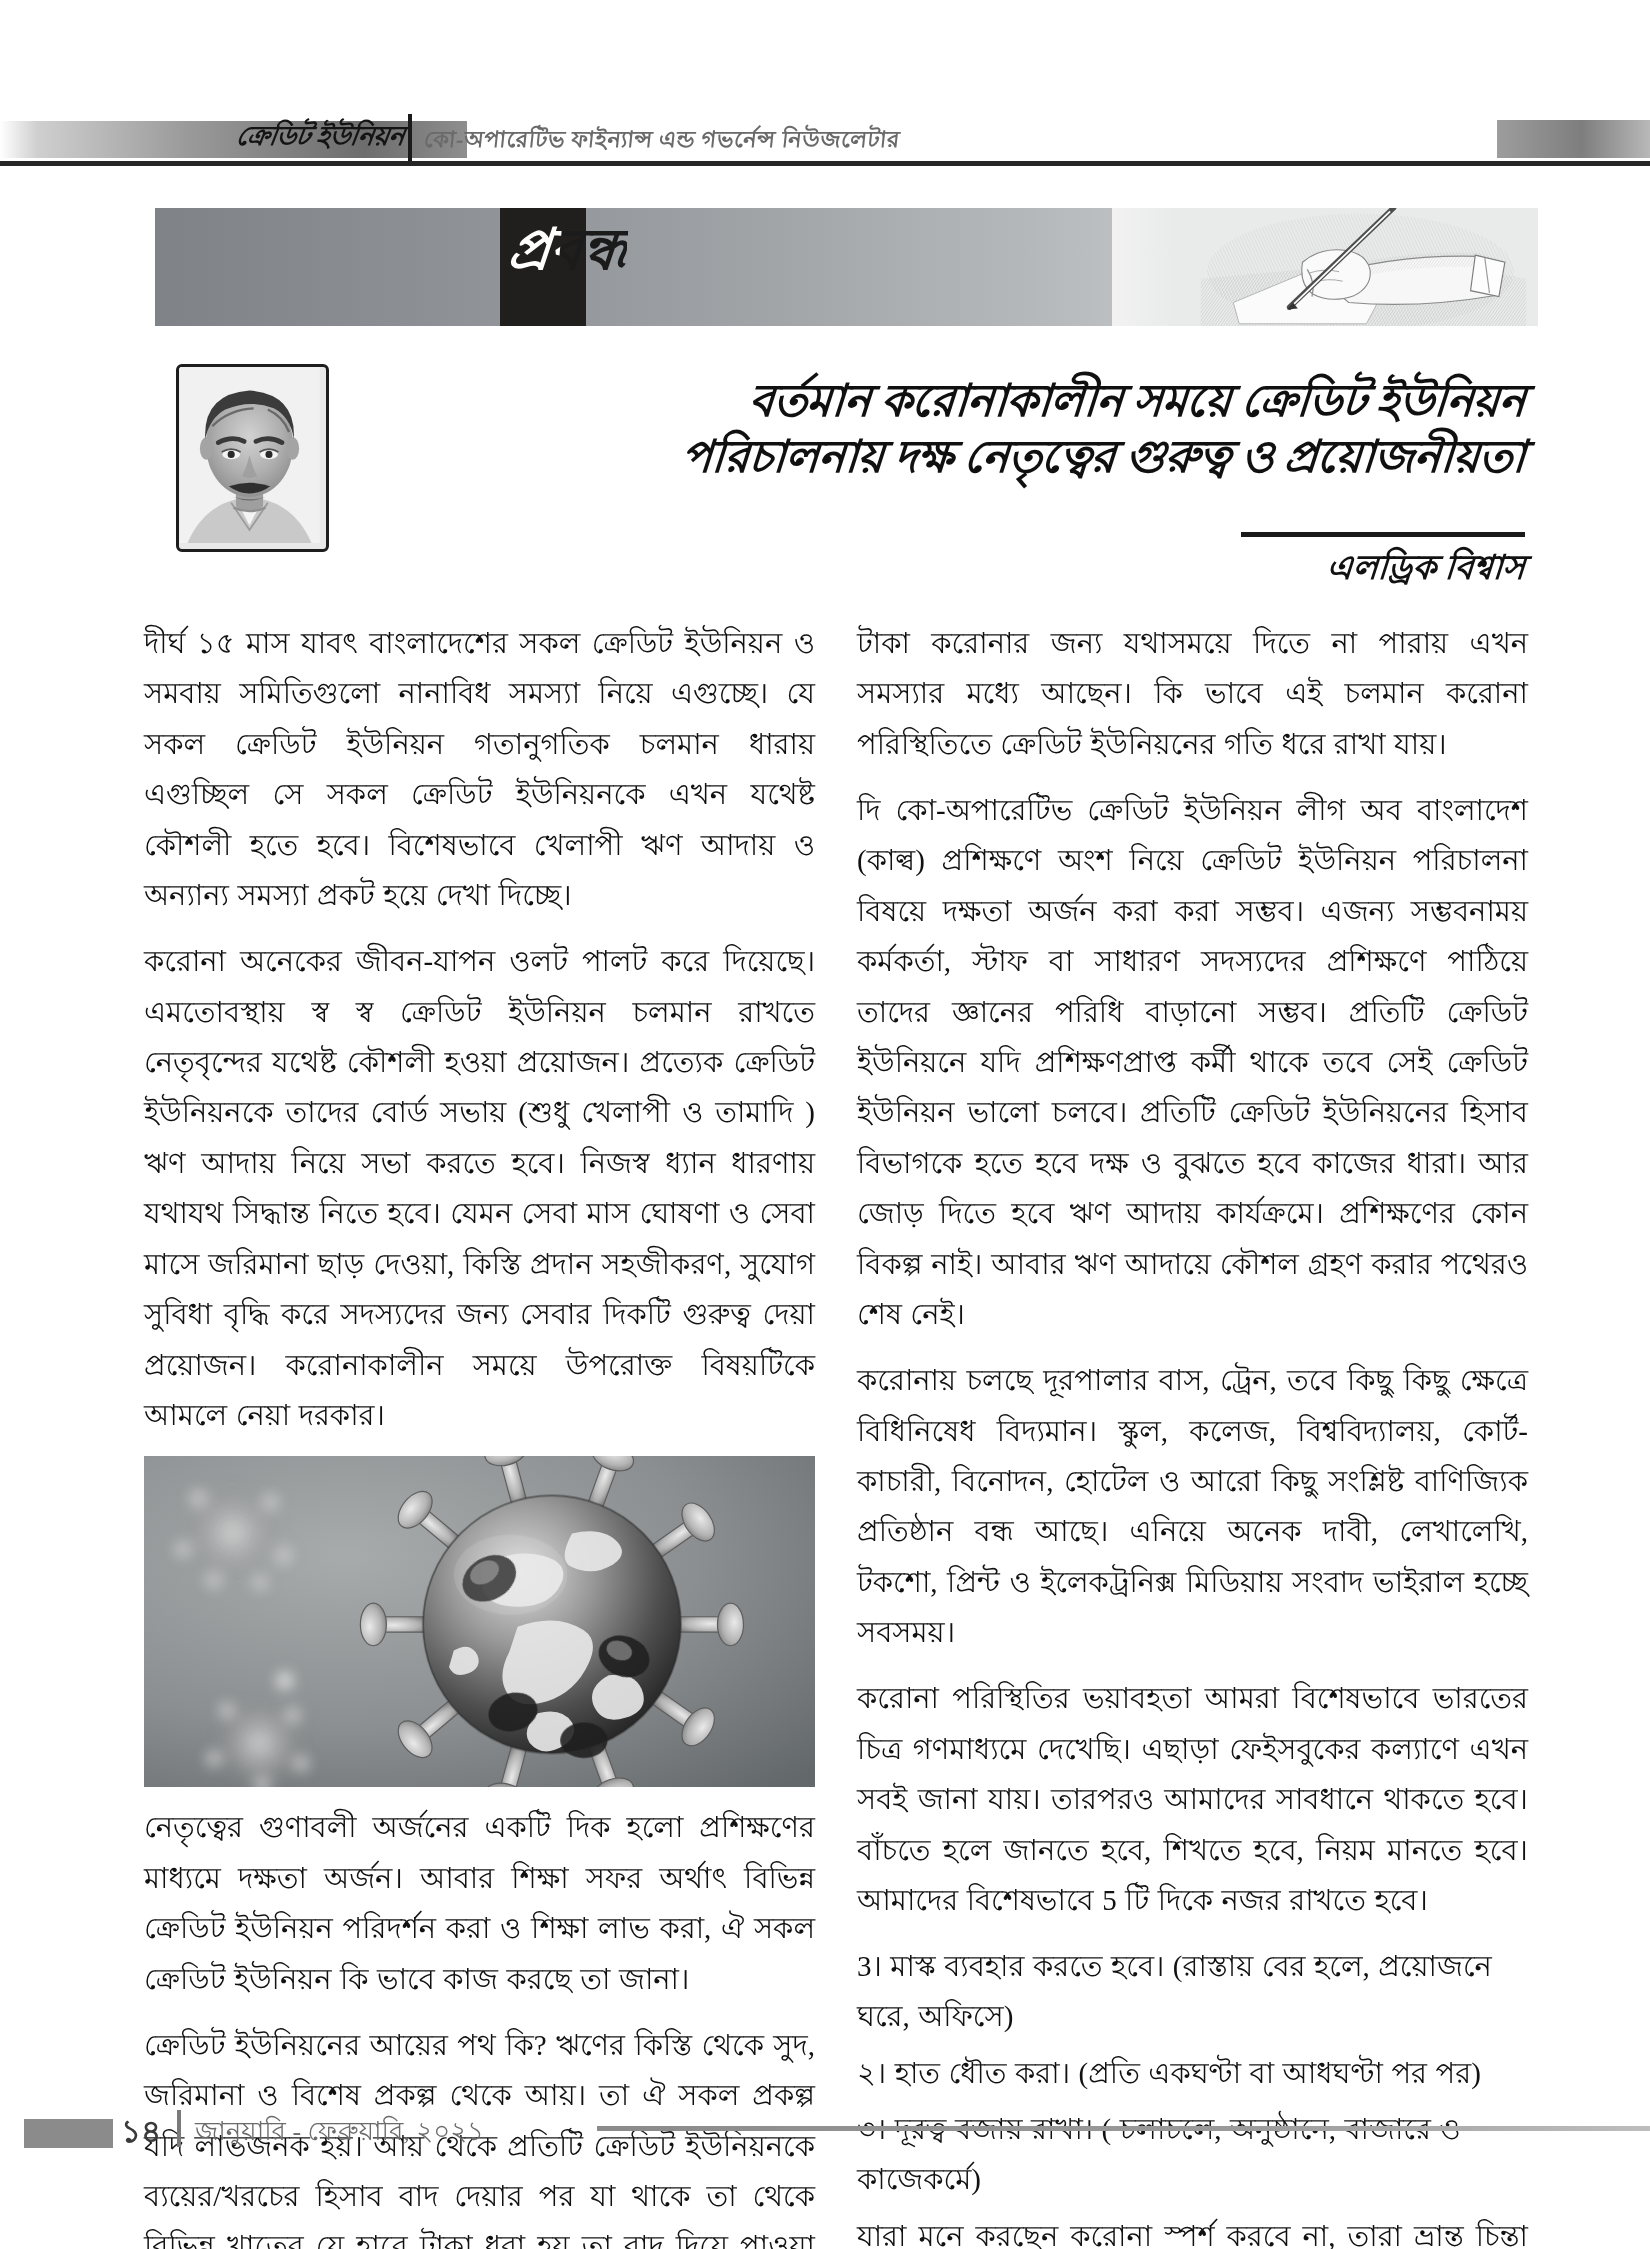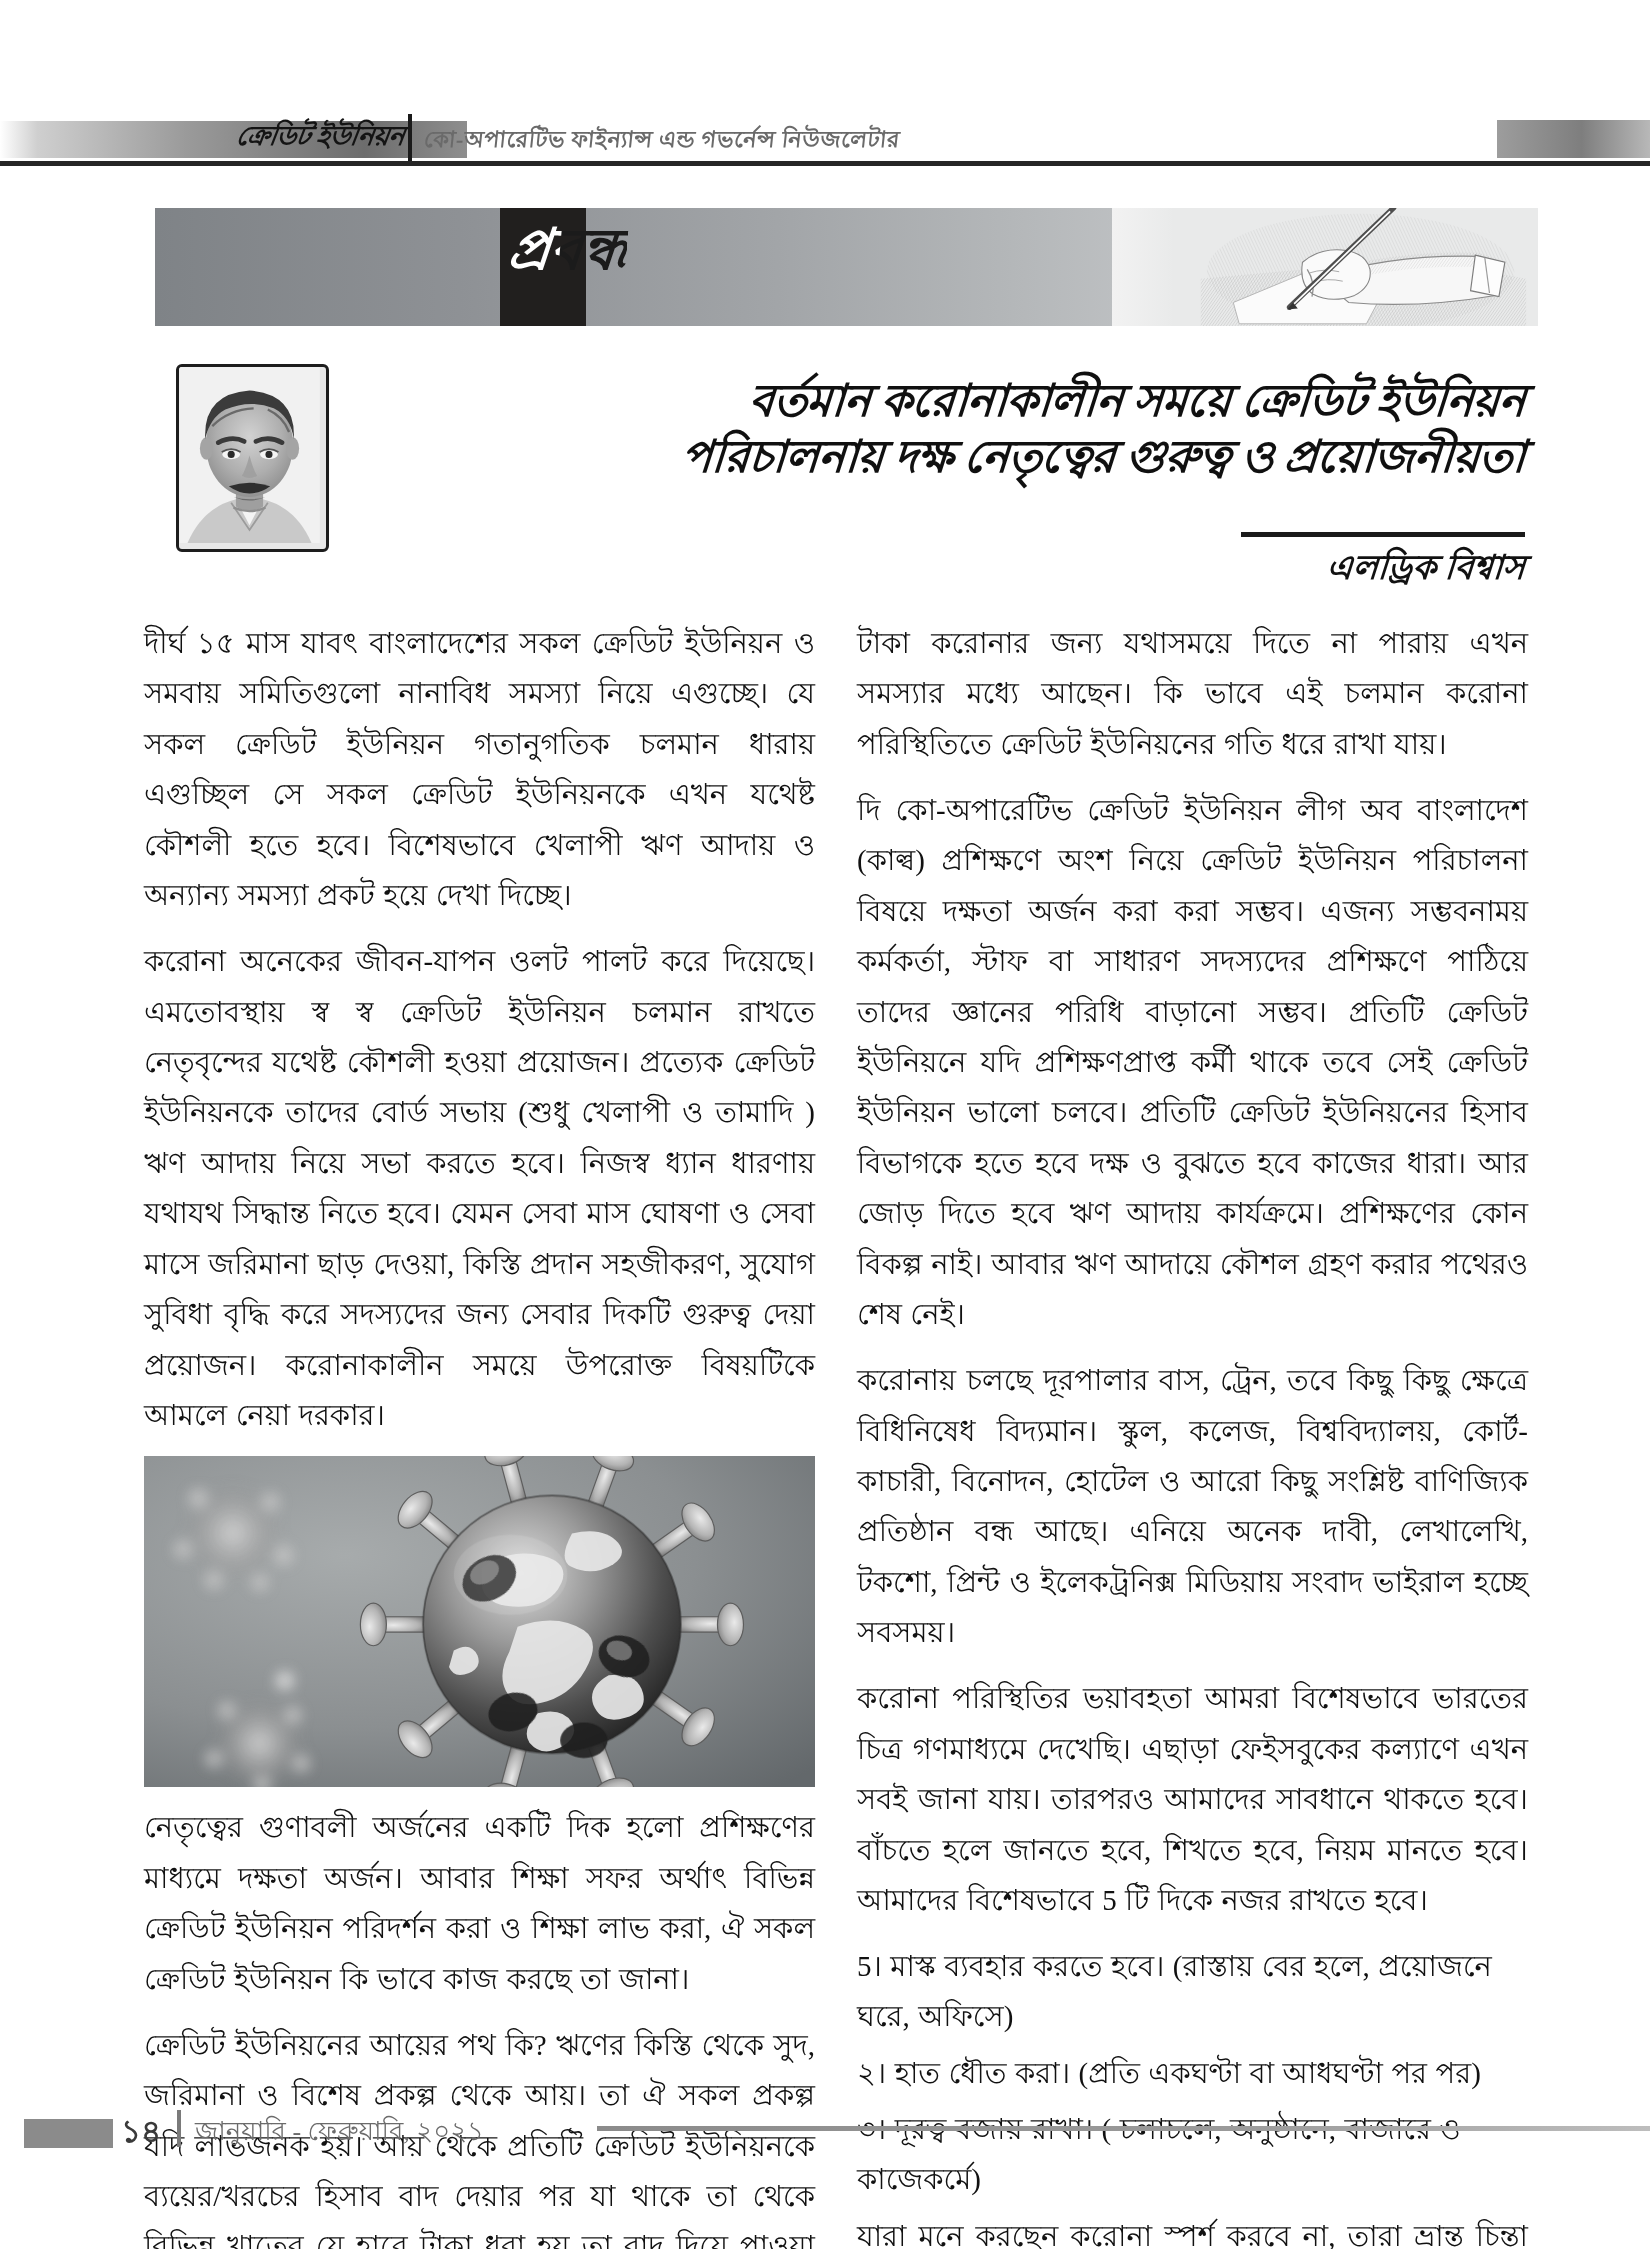--- a/index.html
+++ b/index.html
@@ -429,21 +429,21 @@
     <p>নেতৃত্বের গুণাবলী অর্জনের একটি দিক হলো প্রশিক্ষণের মাধ্যমে দক্ষতা অর্জন। আবার শিক্ষা সফর অর্থাৎ বিভিন্ন ক্রেডিট ইউনিয়ন পরিদর্শন করা ও শিক্ষা লাভ করা, ঐ সকল ক্রেডিট ইউনিয়ন কি ভাবে কাজ করছে তা জানা।</p>
     <p>ক্রেডিট ইউনিয়নের আয়ের পথ কি? ঋণের কিস্তি থেকে সুদ, জরিমানা ও বিশেষ প্রকল্প থেকে আয়। তা ঐ সকল প্রকল্প যদি লাভজনক হয়। আয় থেকে প্রতিটি ক্রেডিট ইউনিয়নকে ব্যয়ের/খরচের হিসাব বাদ দেয়ার পর যা থাকে তা থেকে বিভিন্ন খাতের যে হারে টাকা ধরা হয় তা বাদ দিয়ে পাওয়া যায় লভ্যাংশ। এ বৎসর সকল ক্রেডিট ইউনিয়নকে ১৫% কর দিতে হবে। তাই ক্রেডিট ইউনিয়নের চলমান গতি রেখে লভ্যাংশ রাখা অনেক কঠিন। করোনার সময়ে অনেক সদস্য কিস্তি খেলাপী হচ্ছেন, তাদের জন্য কি করা যায়। অনেক সদস্য তাদের ঋণের কিস্তি ও সুদের</p>
   </div>
 
   <div class="col col-right">
     <p>টাকা করোনার জন্য যথাসময়ে দিতে না পারায় এখন সমস্যার মধ্যে আছেন। কি ভাবে এই চলমান করোনা পরিস্থিতিতে ক্রেডিট ইউনিয়নের গতি ধরে রাখা যায়।</p>
     <p>দি কো-অপারেটিভ ক্রেডিট ইউনিয়ন লীগ অব বাংলাদেশ (কাল্ব) প্রশিক্ষণে অংশ নিয়ে ক্রেডিট ইউনিয়ন পরিচালনা বিষয়ে দক্ষতা অর্জন করা করা সম্ভব। এজন্য সম্ভবনাময় কর্মকর্তা, স্টাফ বা সাধারণ সদস্যদের প্রশিক্ষণে পাঠিয়ে তাদের জ্ঞানের পরিধি বাড়ানো সম্ভব। প্রতিটি ক্রেডিট ইউনিয়নে যদি প্রশিক্ষণপ্রাপ্ত কর্মী থাকে তবে সেই ক্রেডিট ইউনিয়ন ভালো চলবে। প্রতিটি ক্রেডিট ইউনিয়নের হিসাব বিভাগকে হতে হবে দক্ষ ও বুঝতে হবে কাজের ধারা। আর জোড় দিতে হবে ঋণ আদায় কার্যক্রমে। প্রশিক্ষণের কোন বিকল্প নাই। আবার ঋণ আদায়ে কৌশল গ্রহণ করার পথেরও শেষ নেই।</p>
     <p>করোনায় চলছে দূরপালার বাস, ট্রেন, তবে কিছু কিছু ক্ষেত্রে বিধিনিষেধ বিদ্যমান। স্কুল, কলেজ, বিশ্ববিদ্যালয়, কোর্ট-কাচারী, বিনোদন, হোটেল ও আরো কিছু সংশ্লিষ্ট বাণিজ্যিক প্রতিষ্ঠান বন্ধ আছে। এনিয়ে অনেক দাবী, লেখালেখি, টকশো, প্রিন্ট ও ইলেকট্রনিক্স মিডিয়ায় সংবাদ ভাইরাল হচ্ছে সবসময়।</p>
     <p>করোনা পরিস্থিতির ভয়াবহতা আমরা বিশেষভাবে ভারতের চিত্র গণমাধ্যমে দেখেছি। এছাড়া ফেইসবুকের কল্যাণে এখন সবই জানা যায়। তারপরও আমাদের সাবধানে থাকতে হবে। বাঁচতে হলে জানতে হবে, শিখতে হবে, নিয়ম মানতে হবে। আমাদের বিশেষভাবে 5 টি দিকে নজর রাখতে হবে।</p>
 
-    <p class="listitem">5। মাস্ক ব্যবহার করতে হবে। (রাস্তায় বের হলে, প্রয়োজনে ঘরে, অফিসে)</p>
+    <p class="listitem">3। মাস্ক ব্যবহার করতে হবে। (রাস্তায় বের হলে, প্রয়োজনে ঘরে, অফিসে)</p>
     <p class="listitem">২। হাত ধৌত করা। (প্রতি একঘণ্টা বা আধঘণ্টা পর পর)</p>
     <p class="listitem">৩। দূরত্ব বজায় রাখা। ( চলাচলে, অনুষ্ঠানে, বাজারে ও কাজেকর্মে)</p>
 
     <p>যারা মনে করছেন করোনা স্পর্শ করবে না, তারা ভ্রান্ত চিন্তা নিয়ে বসবাস করছেন। আর যারা করোনার টিকা নিয়েছেন তারা এবং যারা এখনও নেননি বা একডোজ নিয়েছেন সবারই করোনায় আক্রান্ত হওয়ার সম্ভবনা নাচক করা যায় না। নিজেকে ব্যস্ত রাখুন এই করোনাকালে যেন গতি হারিয়ে না যায়, হতাশা যেন গ্রাস করতে না পারে। করোনা ক্রেডিট ইউনিয়নে সবার জীবনে নিয়ে আসুক নতুন ছন্দ। করোনায় ঠিক থাকতে হবে, ক্রেডিট ইউনিয়নের কার্যক্রম সচল রাখতে হবে। ক্রেডিট ইউনিয়ন সুফল বয়ে আনুক, সদস্যদের স্বার্থ রক্ষা করুক এটাই হোক এই করোনা মহামারীতে এগুনোর পথ।</p>
     <p class="signature">এলড্রিক বিশ্বাস, নির্বাহী সম্পাদক, ক্রেডিট ইউনিয়ন (কাল্বের মুখপত্র)</p>
   </div>
 
   <div class="footer">
     <div class="ft-box"></div>
     <div class="ft-page">১৪</div>

